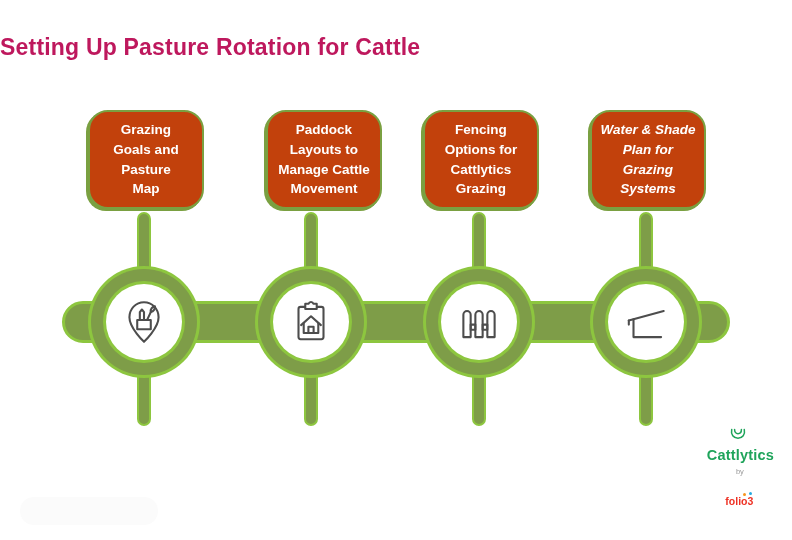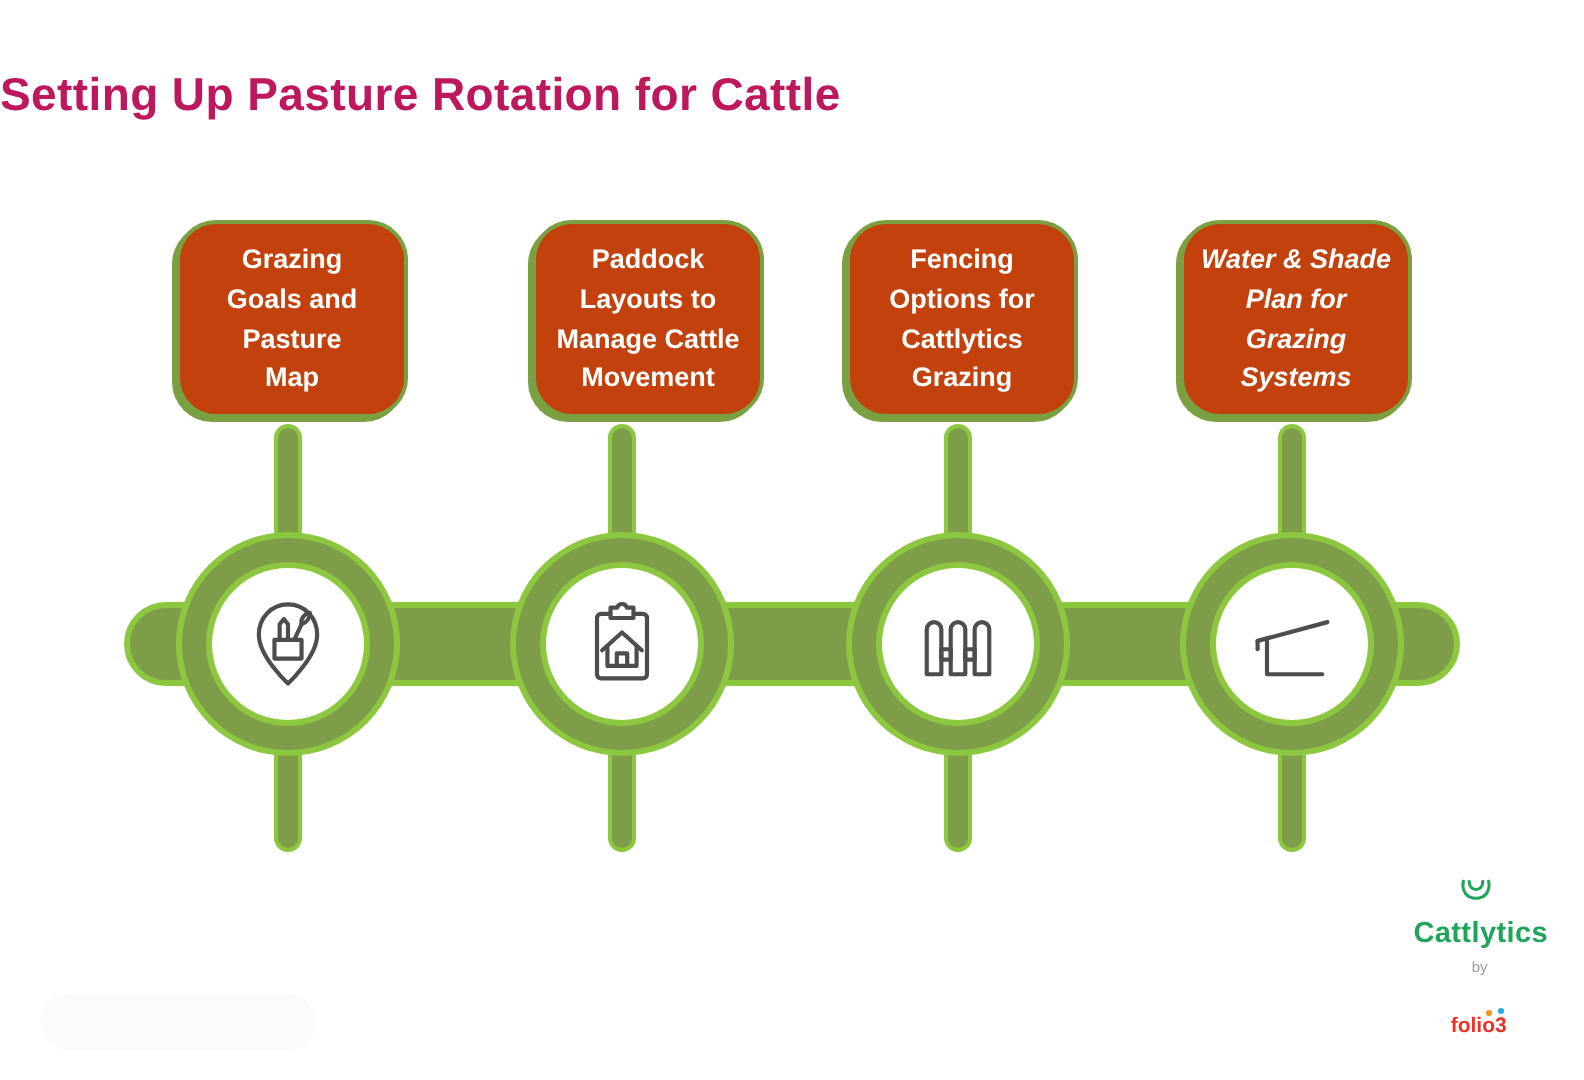--- a/index.html
+++ b/index.html
@@ -38,21 +38,21 @@
   .step-box .lbl{
     color:#ffffff;font-weight:bold;font-size:13.5px;line-height:1.45;
     text-align:center;white-space:pre-line;padding:2px 4px;
   }
   
   .logo{
     position:absolute;right:18px;bottom:17px;display:flex;align-items:center;z-index:3;flex-direction:column;
   }
   .logo .brand{color:#1FA45B;font-weight:bold;font-size:14.5px;margin-left:5px;letter-spacing:.2px;}
   .logo .by{color:#9A9A9A;font-size:7.5px;margin:4px 0 16px 4px;}
-  .logo .company{position:relative;color:#EE3124;font-weight:bold;font-size:10.5px;margin:3px 0 4px 3px;}
+  .logo .company{position:relative;color:#EE3124;font-weight:bold;font-size:10.5px;margin:3px 0 16px 3px;}
   .logo .dot{position:absolute;width:3px;height:3px;border-radius:50%;}
   .logo .dot-orange{background:#F7941D;top:-2px;right:7px;}
   .logo .dot-blue{background:#27AAE1;top:-3px;right:1px;}
   
   .watermark{
     position:absolute;left:20px;bottom:15px;width:138px;height:28px;
     background:#FBFBFB;border-radius:14px;z-index:0;
   }
 </style>
 </head>

